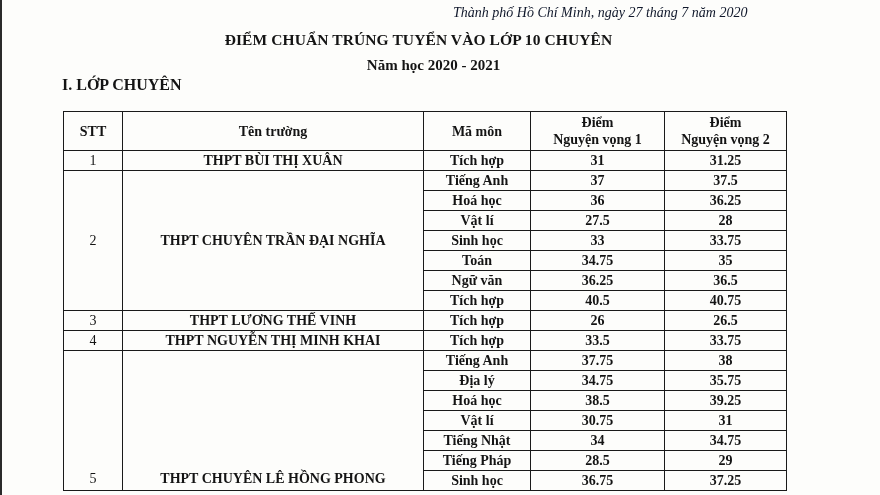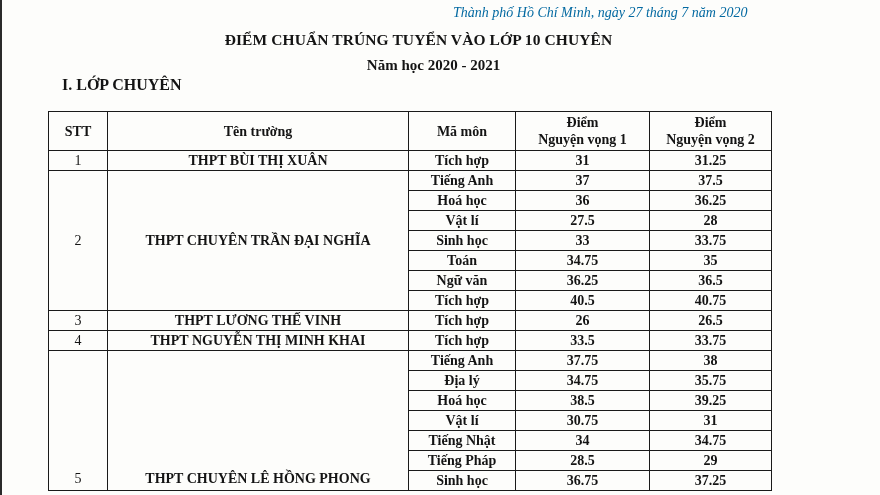--- a/index.html
+++ b/index.html
@@ -9,38 +9,38 @@
     font-family: "Liberation Serif", "DejaVu Serif", serif;
     color: #141414;
     position: relative;
   }
   .edge-line {
     position: absolute; left: 0; top: 0; width: 2px; height: 495px;
     background: #2a2a2a;
   }
   .date-line {
     position: absolute; top: 5px; left: 453px;
-    font-style: italic; font-size: 14px; color: #0369a1; white-space: nowrap;
+    font-style: italic; font-size: 14px; color: #0f172a; white-space: nowrap;
   }
   .doc-title {
     position: absolute; top: 31px; left: 0; width: 867px; text-align: center;
     font-weight: bold; font-size: 15.5px; letter-spacing: 0.1px;
   }
   .doc-title span { display: inline-block; margin-left: -30px; }
   .school-year {
     position: absolute; top: 57px; left: 0; width: 880px; text-align: center;
     font-weight: bold; font-size: 15px; margin-left: 6px;
   }
   .school-year span { display: inline-block; margin-left: -25px; }
   .section-heading {
     position: absolute; top: 76px; left: 62px;
     font-weight: bold; font-size: 16px;
   }
   table.scores {
-    position: absolute; top: 111px; left: 48px;
+    position: absolute; top: 111px; left: 63px;
     border-collapse: collapse;
     table-layout: fixed;
     border-radius: 24px;
   }
   table.scores th, table.scores td {
     border: 1.6px solid #1a1a1a;
     padding: 0;
     text-align: center;
     vertical-align: middle;
     font-size: 14px;

